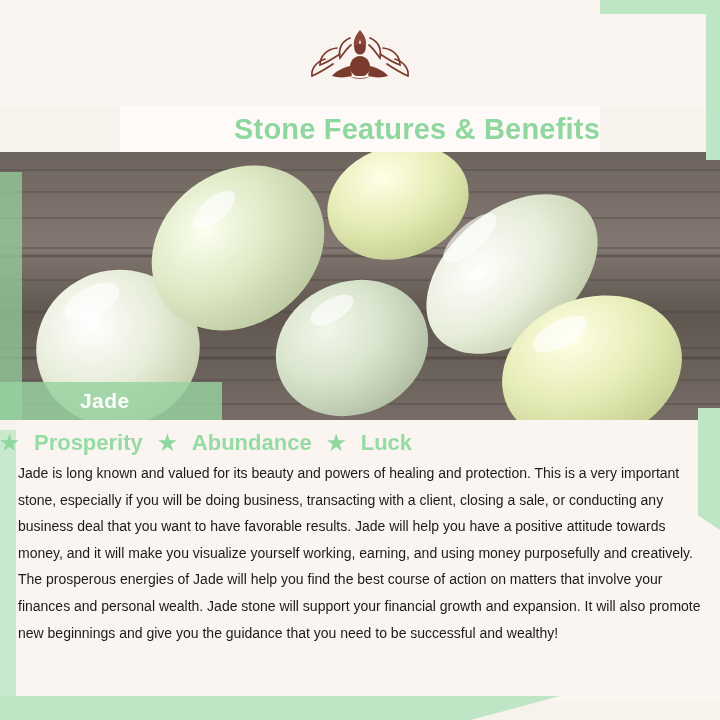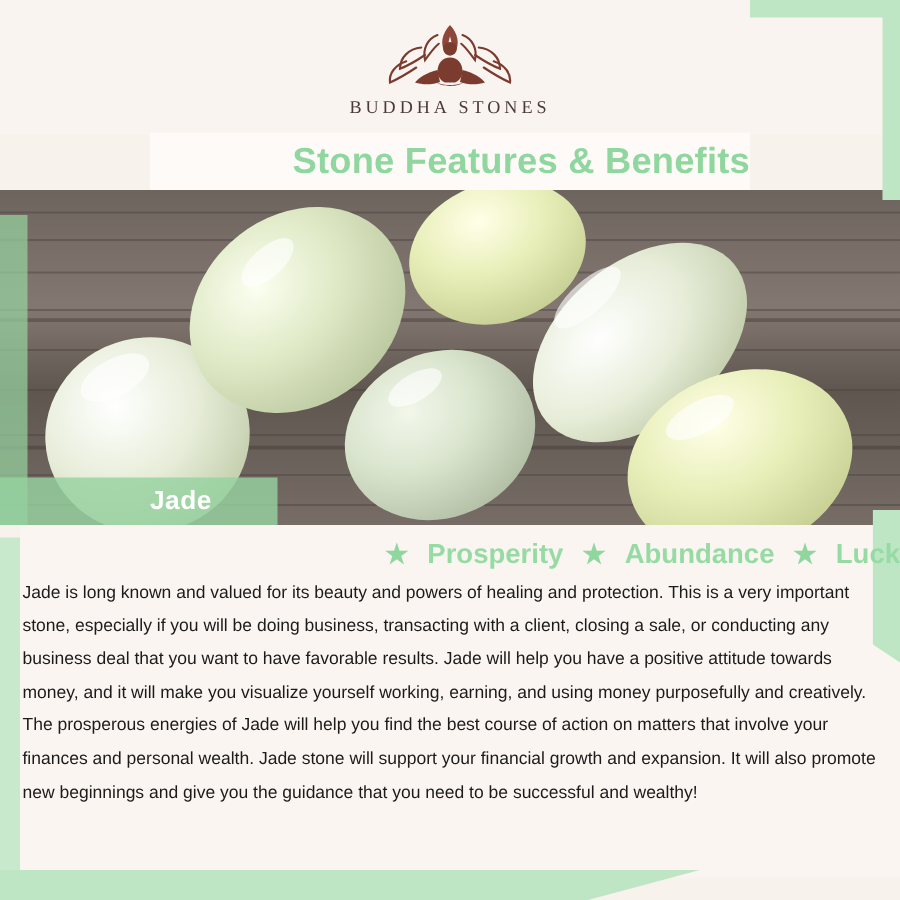--- a/index.html
+++ b/index.html
@@ -74,32 +74,32 @@
   }
 
   
   .jade-band{
     position:absolute; top:382px; left:0; width:222px; height:38px;
     background:rgba(150,210,160,.82); z-index:4;
     display:flex; align-items:center;
   }
   .jade-text{
     color:#ffffff; font-size:21px; font-weight:bold;
-    padding-left:120px; letter-spacing:.4px;
+    padding-left:80px; letter-spacing:.4px;
   }
 
   
   .body-panel{
     position:absolute; top:420px; left:16px; width:704px; height:282px;
     background:#faf5f0; z-index:3;
   }
 
   .benefits{
     position:absolute; top:430px; left:0; width:720px;
-    text-align:right; z-index:6;
+    text-align:left; z-index:6;
     font-size:22px; font-weight:bold; color:#96dba4;
     white-space:nowrap;
   }
   .benefits .star{ color:#8fd69f; font-size:21px; }
   .benefits .gap{ display:inline-block; width:9px; }
 
   .copy{
     position:absolute; top:460px; left:18px; width:686px; z-index:6;
     font-size:14px; line-height:26.6px;
     color:#1b1b1b; font-weight:normal;
@@ -129,21 +129,20 @@
       </g>
       <g fill="#7b3b2e">
         <circle cx="116" cy="52" r="11"></circle>
         <path d="M116 66 C104 66,96 76,96 88 C96 96,101 103,108 106 L124 106 C131 103,136 96,136 88 C136 76,128 66,116 66Z"></path>
         <path d="M96 86 C80 90,66 98,60 106 C72 110,88 110,100 105 Z"></path>
         <path d="M136 86 C152 90,166 98,172 106 C160 110,144 110,132 105 Z"></path>
         <path d="M92 104 C100 112,132 112,140 104 C132 114,100 114,92 104Z"></path>
       </g>
     </svg>
   </span>
-  <div class="logo-word">BUDDHA STONES</div>
 </div>
 
 <div class="title-banner">
   <div class="title-text">Stone Features &amp; Benefits</div>
 </div>
 
 <div class="photo">
   <svg viewBox="0 0 720 268" preserveAspectRatio="none">
     <defs>
       <linearGradient id="wood" x1="0" y1="0" x2="0" y2="1">

